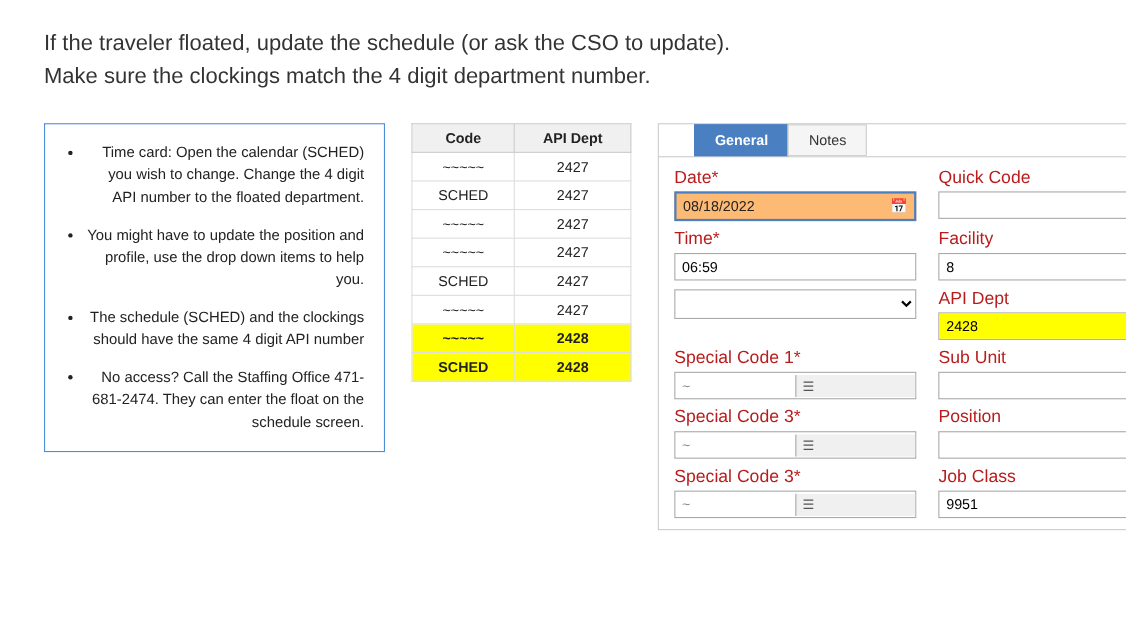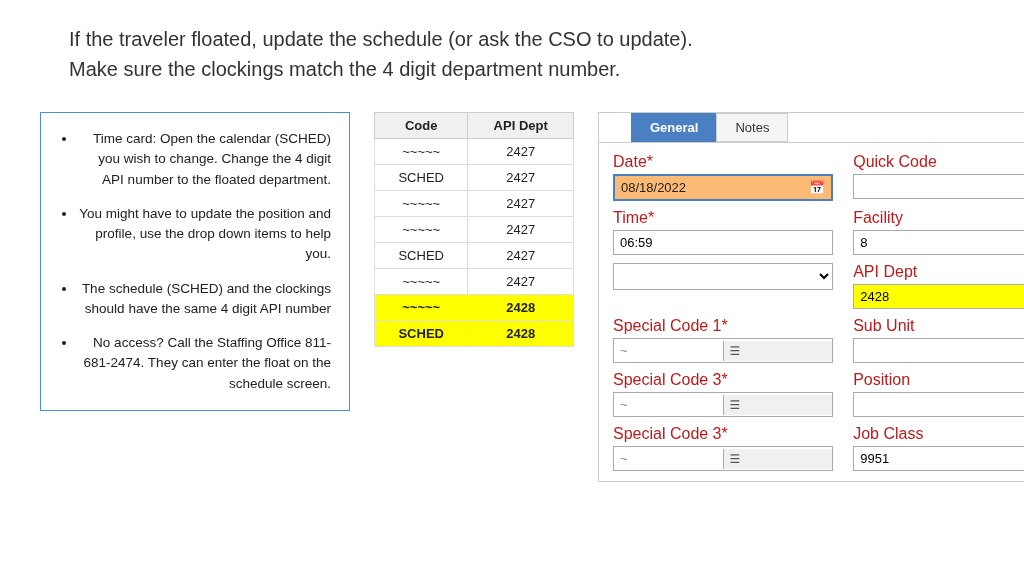--- a/index.html
+++ b/index.html
@@ -11,21 +11,20 @@
       width: 1024px;
       min-height: 576px;
       padding: 24px 40px;
     }
     .header-text {
       font-size: 20px;
       font-weight: 400;
       line-height: 1.5;
       margin-bottom: 28px;
       color: #333;
-      margin-left: 29px;
     }
     .content-row {
       display: flex;
       gap: 24px;
       align-items: flex-start;
     }
     
     .bullet-panel {
       border: 1.5px solid #4a90d9;
       padding: 16px 18px;
@@ -197,21 +196,21 @@
   <span>Make sure the clockings match the 4 digit department number.</span>
 </div>
 
 <div class="content-row">
 
   <div class="bullet-panel">
     <ul>
       <li>Time card: Open the calendar (SCHED) you wish to change. Change the 4 digit API number to the floated department.</li>
       <li>You might have to update the position and profile, use the drop down items to help you.</li>
       <li>The schedule (SCHED) and the clockings should have the same 4 digit API number</li>
-      <li>No access?  Call the Staffing Office 811-681-2474.  They can enter the float on the schedule screen.</li>
+      <li>No access?  Call the Staffing Office 471-681-2474.  They can enter the float on the schedule screen.</li>
     </ul>
   </div>
 
   <div class="table-panel">
     <table class="data-table">
       <thead>
         <tr>
           <th>Code</th>
           <th>API Dept</th>
         </tr>

